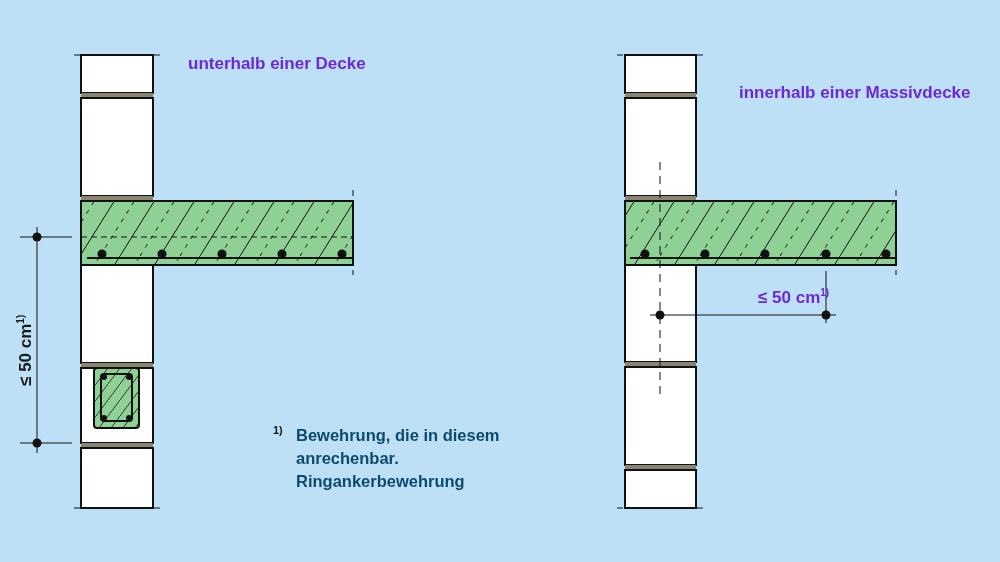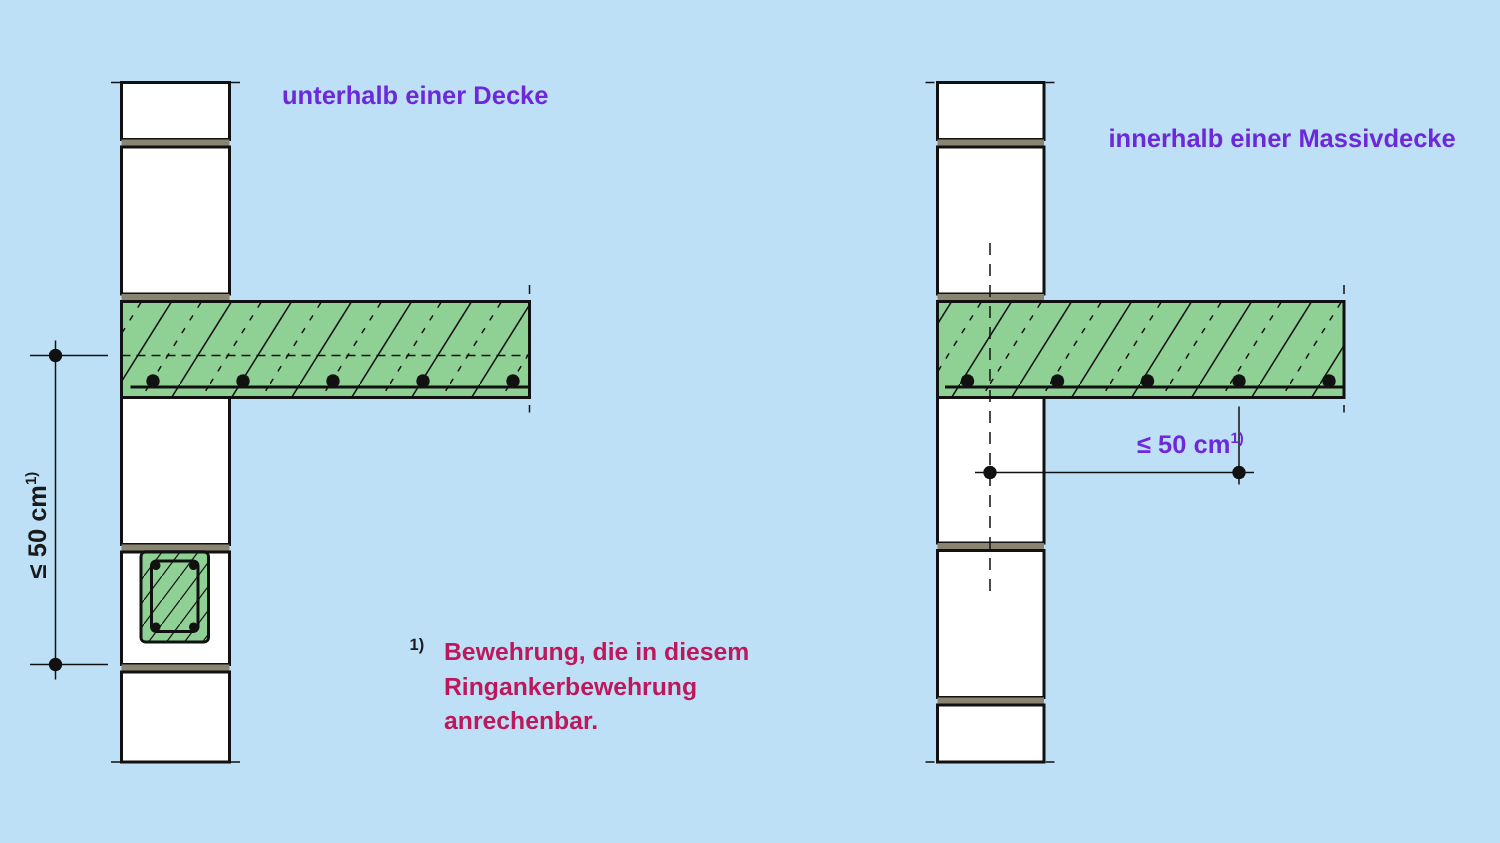--- a/index.html
+++ b/index.html
@@ -1,20 +1,20 @@
 <!DOCTYPE html>
 <html><head>
 <meta charset="utf-8">
 <style>
   html, body { margin:0; padding:0; }
   body { width:1000px; height:562px; background:#bde0f6; position:relative; overflow:hidden;
          font-family:"Liberation Sans", sans-serif; }
   svg { position:absolute; left:0; top:0; }
   .label { position:absolute; font-weight:bold; color:#6d28d9; font-size:17px; white-space:nowrap; }
-  .note { position:absolute; left:296px; top:424px; font-size:16.5px; font-weight:bold; color:#be185d; line-height:23px; }
+  .note { position:absolute; left:296px; top:424px; font-size:16.5px; font-weight:bold; color:#0c4a6e; line-height:23px; }
   .note-mark { position:absolute; left:273px; top:424px; font-size:11px; font-weight:bold; color:#1a1a1a; }
   sup { font-size:10px; }
   .vlabel { position:absolute; left:-10px; top:340px; transform:rotate(-90deg); font-size:17px; font-weight:bold; color:#1a1a1a; white-space:nowrap; }
 </style>
 </head>
 <body>
 
 <svg width="1000" height="562">
   <defs>
     <pattern id="hatch" width="40" height="64" patternUnits="userSpaceOnUse">
@@ -107,15 +107,15 @@
 
 <div class="label" style="left:188px; top:54px;">unterhalb einer Decke</div>
 <div class="label" style="left:739px; top:54px;margin-top:29px;">innerhalb einer Massivdecke</div>
 
 <div class="vlabel"><span>≤ 50 cm</span><sup>1)</sup></div>
 <div class="label" style="left:758px; top:287px;"><span>≤ 50 cm</span><sup>1)</sup></div>
 
 <div class="note-mark">1)</div>
 <div class="note">
   <div>Bewehrung, die in diesem</div>
+  <div>anrechenbar.</div>
   <div>Ringankerbewehrung</div>
-  <div>anrechenbar.</div>
 </div>
 
 </body></html>

